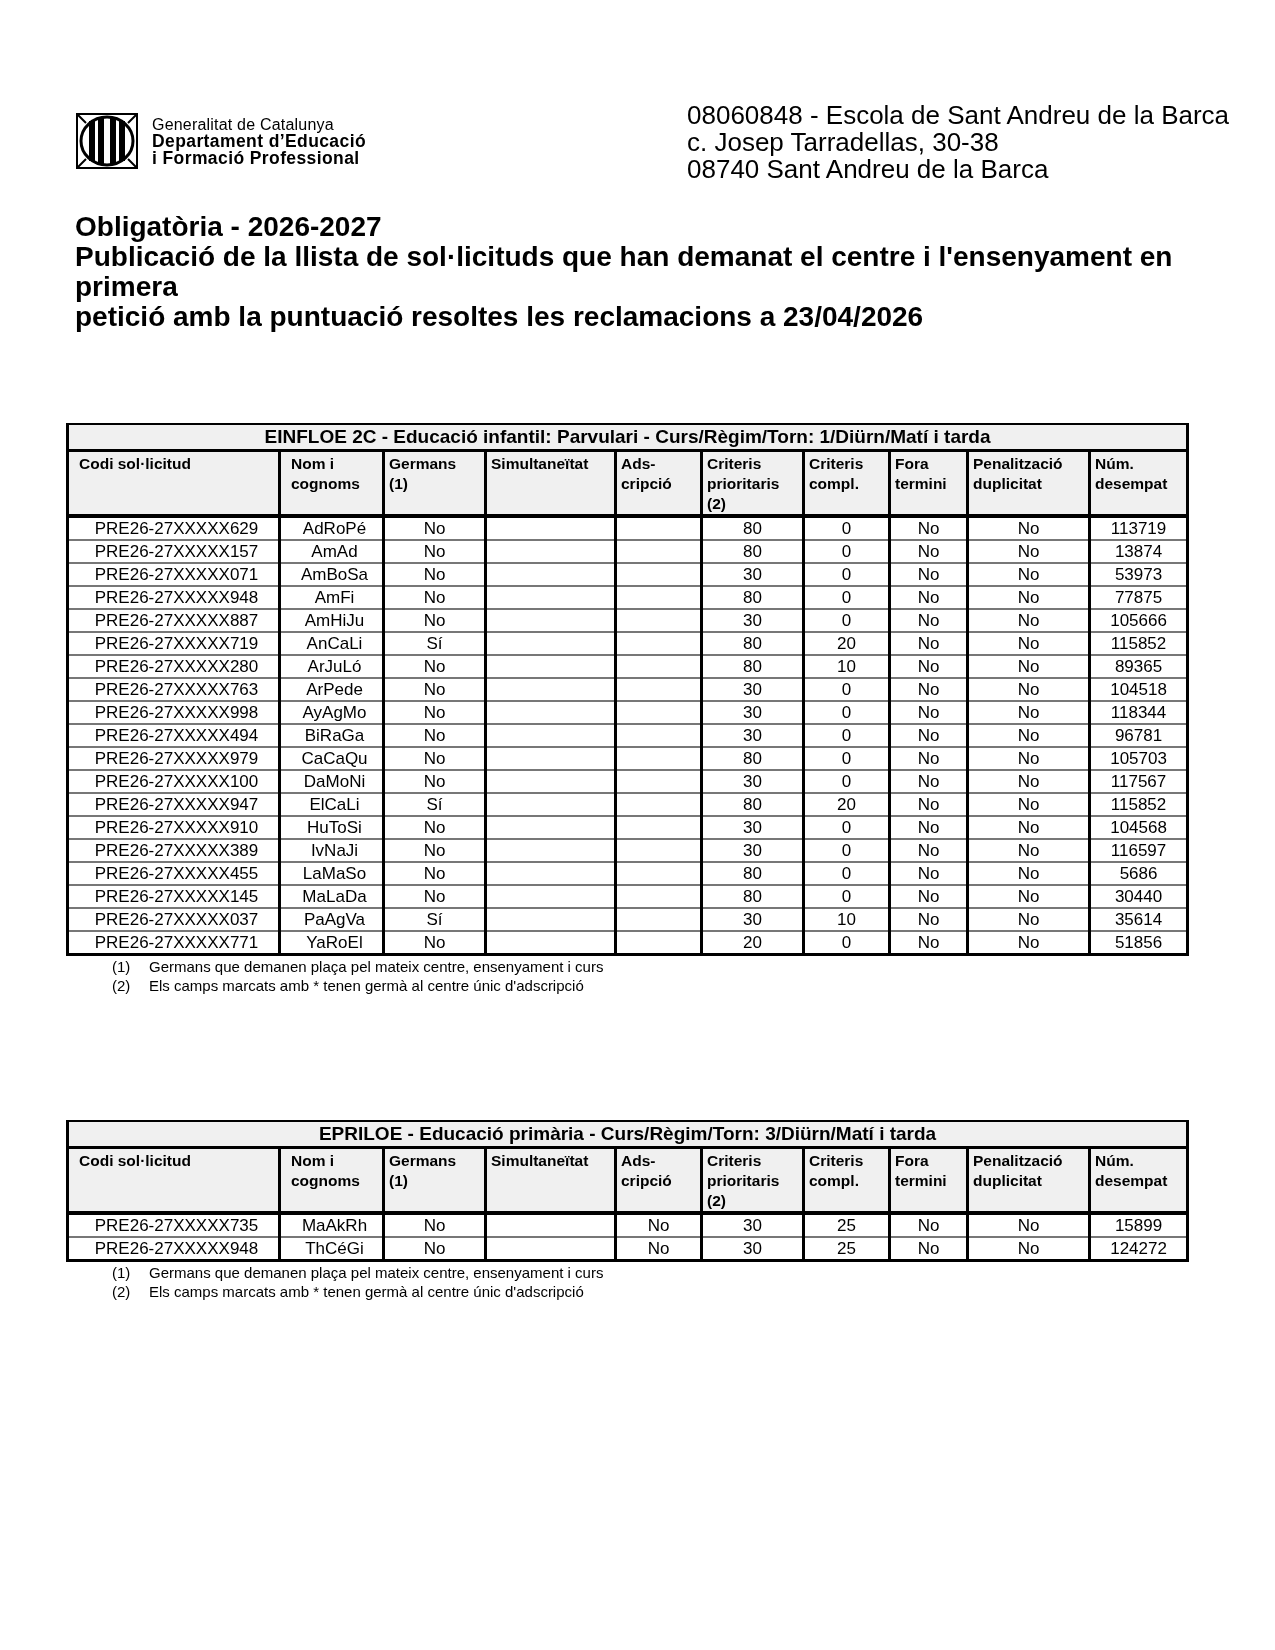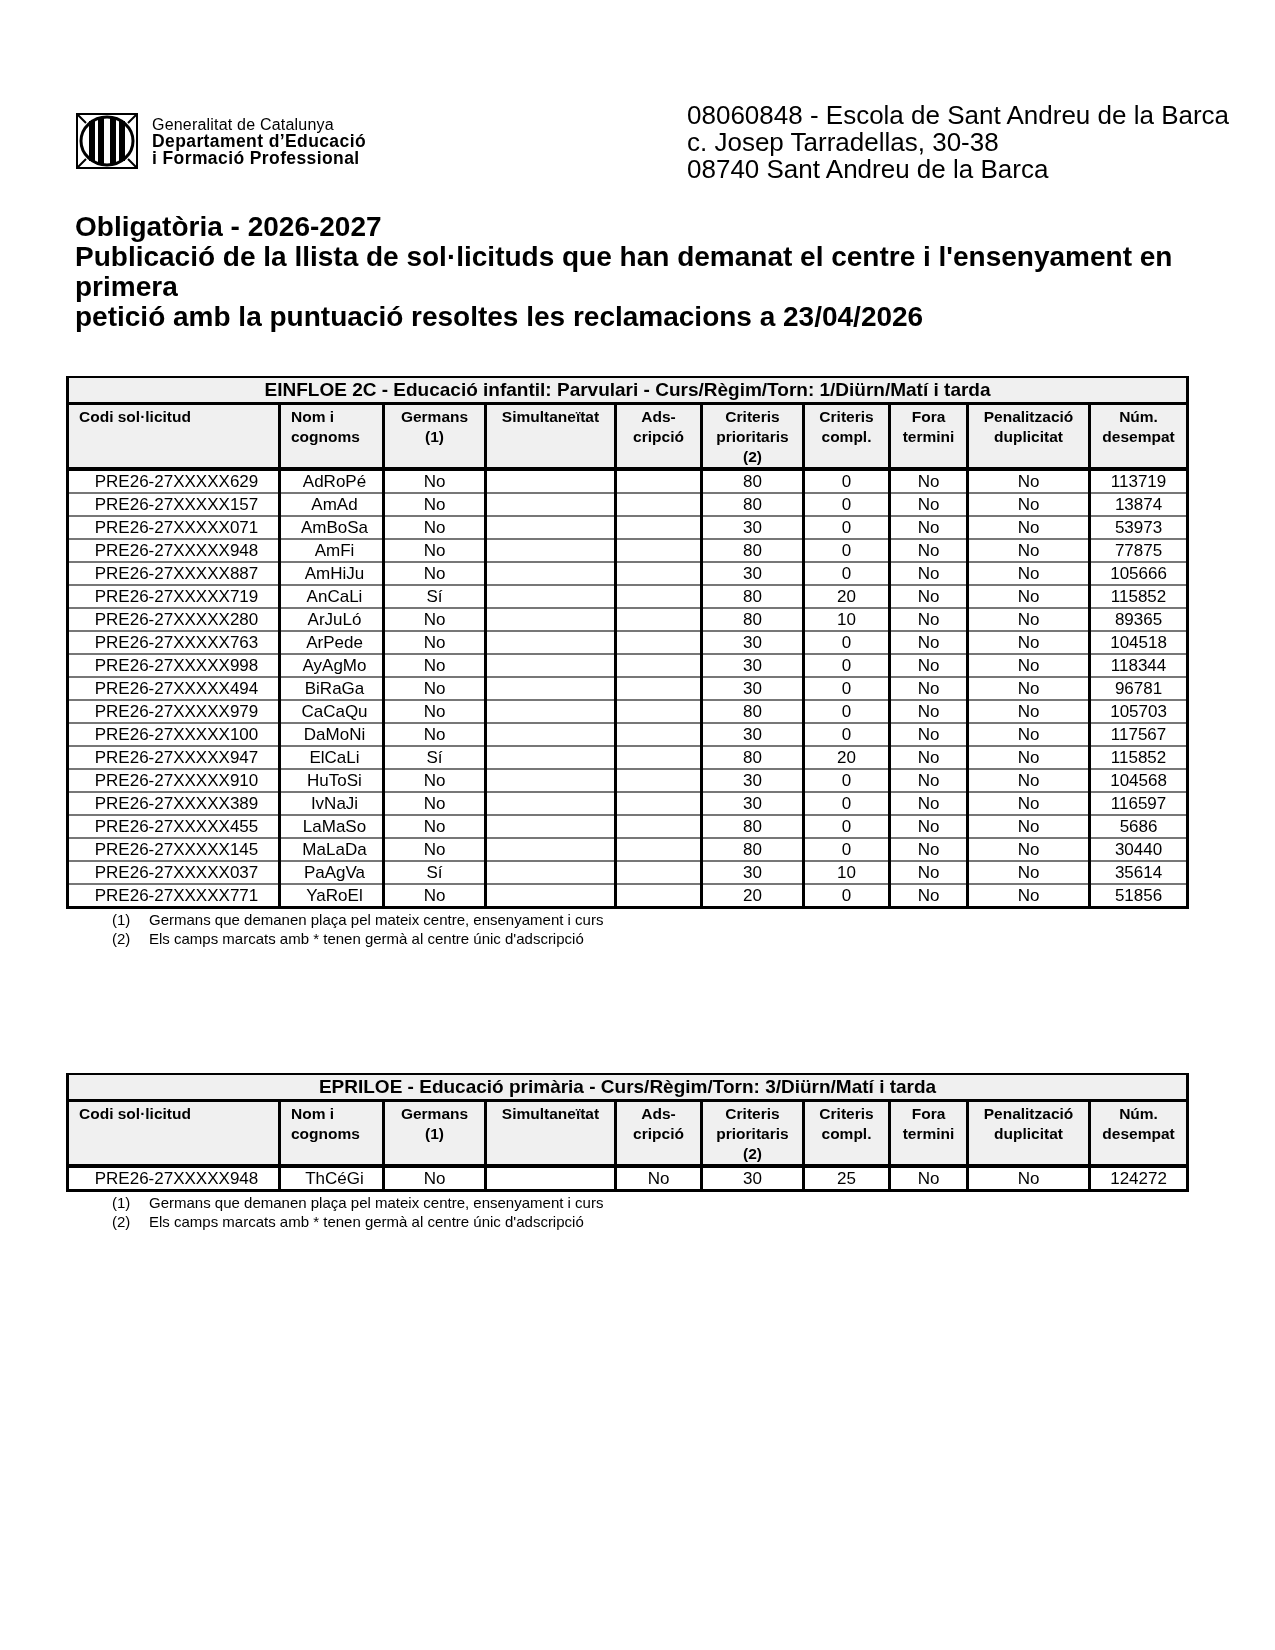--- a/index.html
+++ b/index.html
@@ -5,24 +5,24 @@
   html, body { margin:0; padding:0; background:#ffffff; }
   body { width:1275px; height:1650px; position:relative; font-family:"Liberation Sans", sans-serif; color:#000; overflow:hidden; }
   .logo { position:absolute; left:76px; top:113px; display:flex; align-items:center; }
   .logo-mark { width:62px; height:56px; position:relative; }
   .logo-text { margin-left:14px; line-height:17px; }
   .logo-line1 { font-size:16px; font-weight:normal; letter-spacing:0.2px; }
   .logo-line2, .logo-line3 { font-size:17.5px; font-weight:bold; letter-spacing:0.4px; }
   .address { position:absolute; left:687px; top:102px; font-size:26px; line-height:27px; }
   .title-block { position:absolute; left:75px; top:212px; font-size:28px; font-weight:bold; line-height:30px; }
   .tbl-wrap { position:absolute; left:66px; width:1144px; }
-  table { border-collapse:collapse; width:920px; table-layout:fixed; font-size:17px; }
+  table { border-collapse:collapse; width:920px; table-layout:fixed; font-size:17px;margin-top:47px; }
   th, td { border-left:3px solid #000; border-right:3px solid #000; padding:0 4px; }
   .caption-row td { background:#f0f0f0; font-weight:bold; font-size:19px; text-align:center; border-top:2px solid #000; height:24px; padding:0; }
-  .hdr-row th { background:#f0f0f0; font-weight:bold; font-size:15.5px; vertical-align:top; text-align:center; height:60px; border-top:3px solid #000; border-bottom:4px solid #000; line-height:20px; padding-top:2px; }
+  .hdr-row th { background:#f0f0f0; font-weight:bold; font-size:15.5px; vertical-align:top; text-align:left; height:60px; border-top:3px solid #000; border-bottom:4px solid #000; line-height:20px; padding-top:2px; }
   .hdr-row th.left { text-align:left; padding-left:10px; }
   td.cell { height:21px; line-height:21px; border-bottom:2px solid #777; text-align:center; white-space:nowrap; overflow:hidden; }
   td.cell.left { text-align:center; padding-left:10px; }
   tr.last td.cell { border-bottom:3px solid #000; }
   .notes { font-size:15px; line-height:19px; margin-left:46px; margin-top:1px; }
   .notes div span.n { display:inline-block; width:37px; }
 </style>
 </head>
 <body>
 
@@ -403,20 +403,32 @@
           </th>
           <th class="">
             <div>Penalització</div>
             <div>duplicitat</div>
           </th>
           <th class="">
             <div>Núm.</div>
             <div>desempat</div>
           </th>
         </tr>
+        <tr class="">
+          <td class="cell left">PRE26-27XXXXX735</td>
+          <td class="cell left">MaAkRh</td>
+          <td class="cell">No</td>
+          <td class="cell"></td>
+          <td class="cell">No</td>
+          <td class="cell">30</td>
+          <td class="cell">25</td>
+          <td class="cell">No</td>
+          <td class="cell">No</td>
+          <td class="cell">15899</td>
+        </tr>
         <tr class="last">
           <td class="cell left">PRE26-27XXXXX948</td>
           <td class="cell left">ThCéGi</td>
           <td class="cell">No</td>
           <td class="cell"></td>
           <td class="cell">No</td>
           <td class="cell">30</td>
           <td class="cell">25</td>
           <td class="cell">No</td>
           <td class="cell">No</td>

